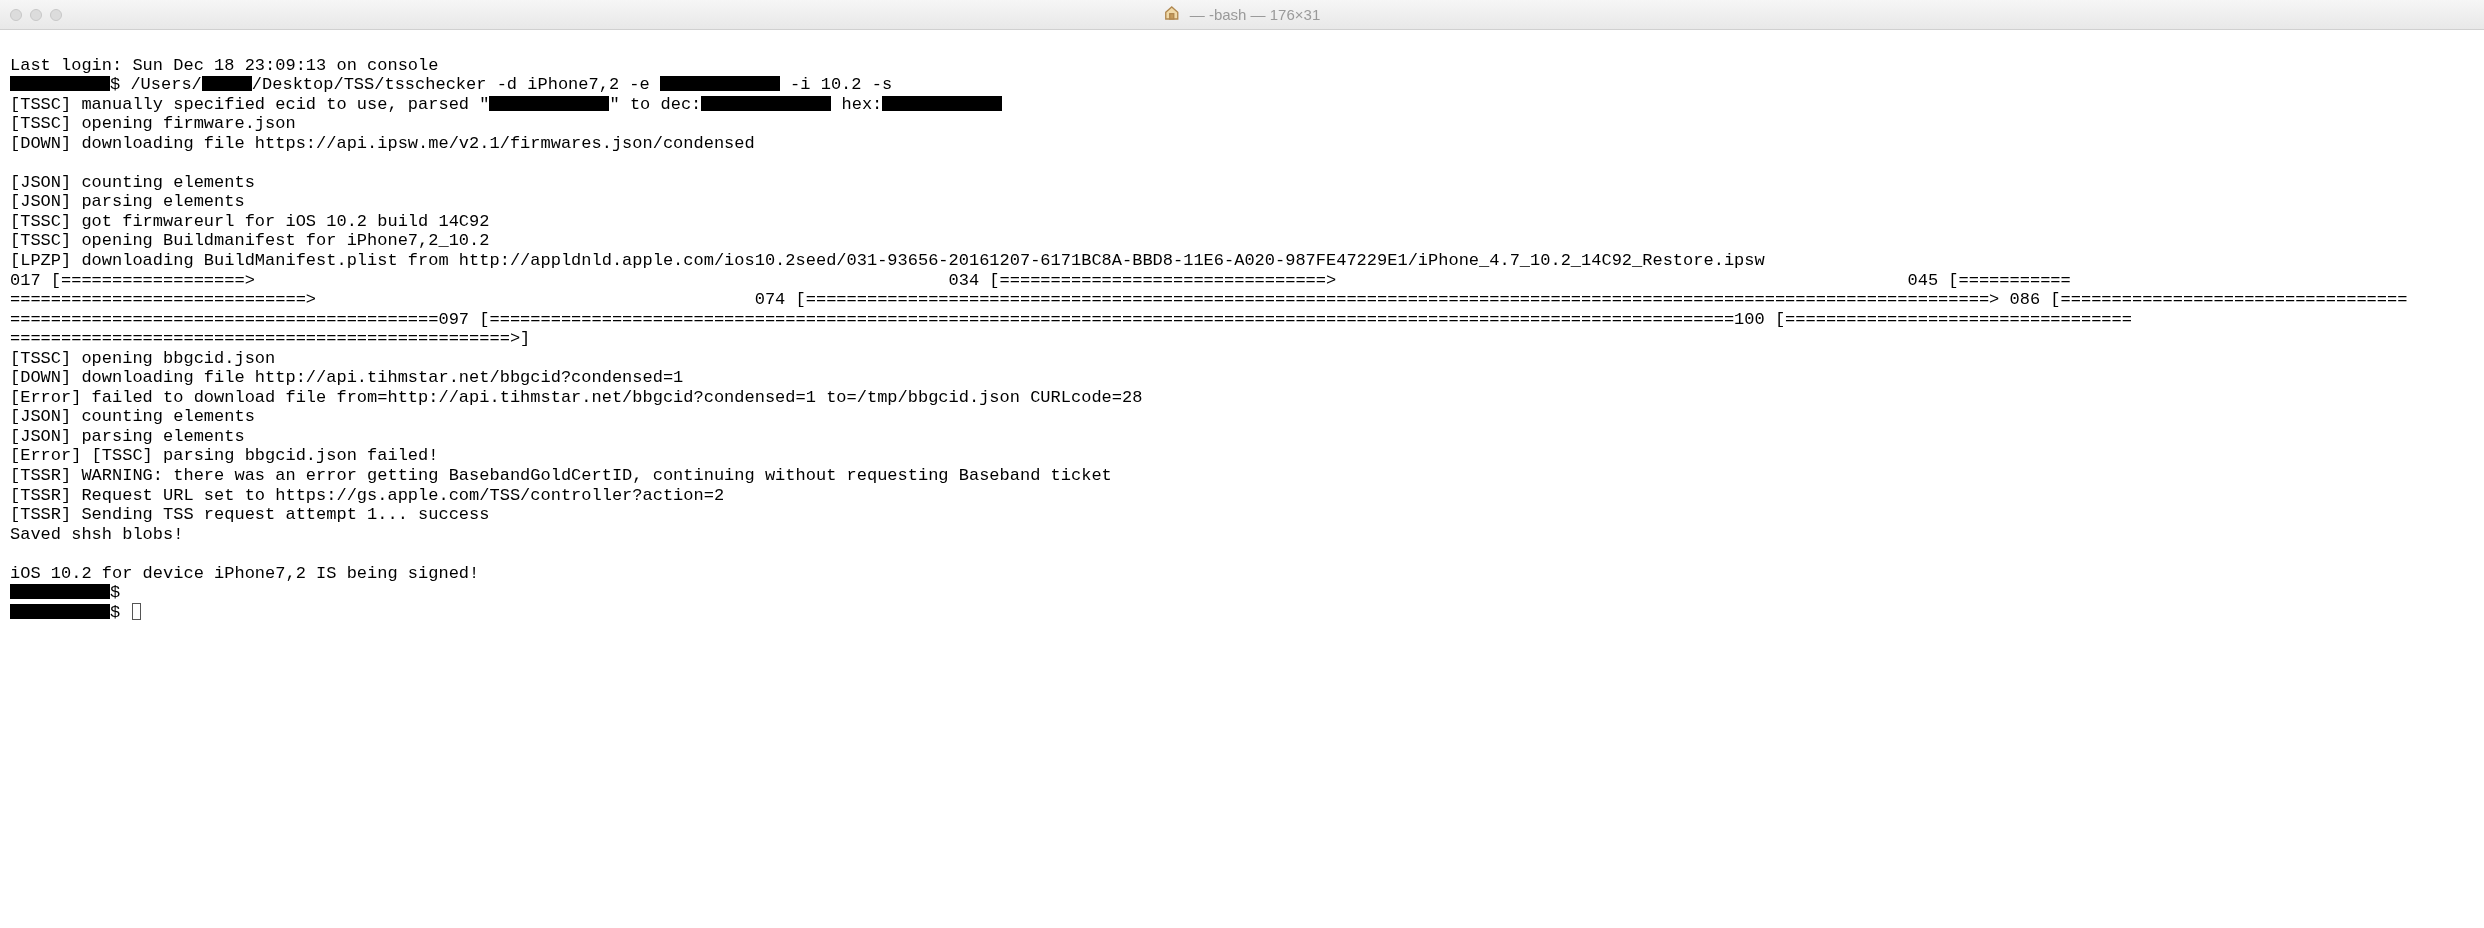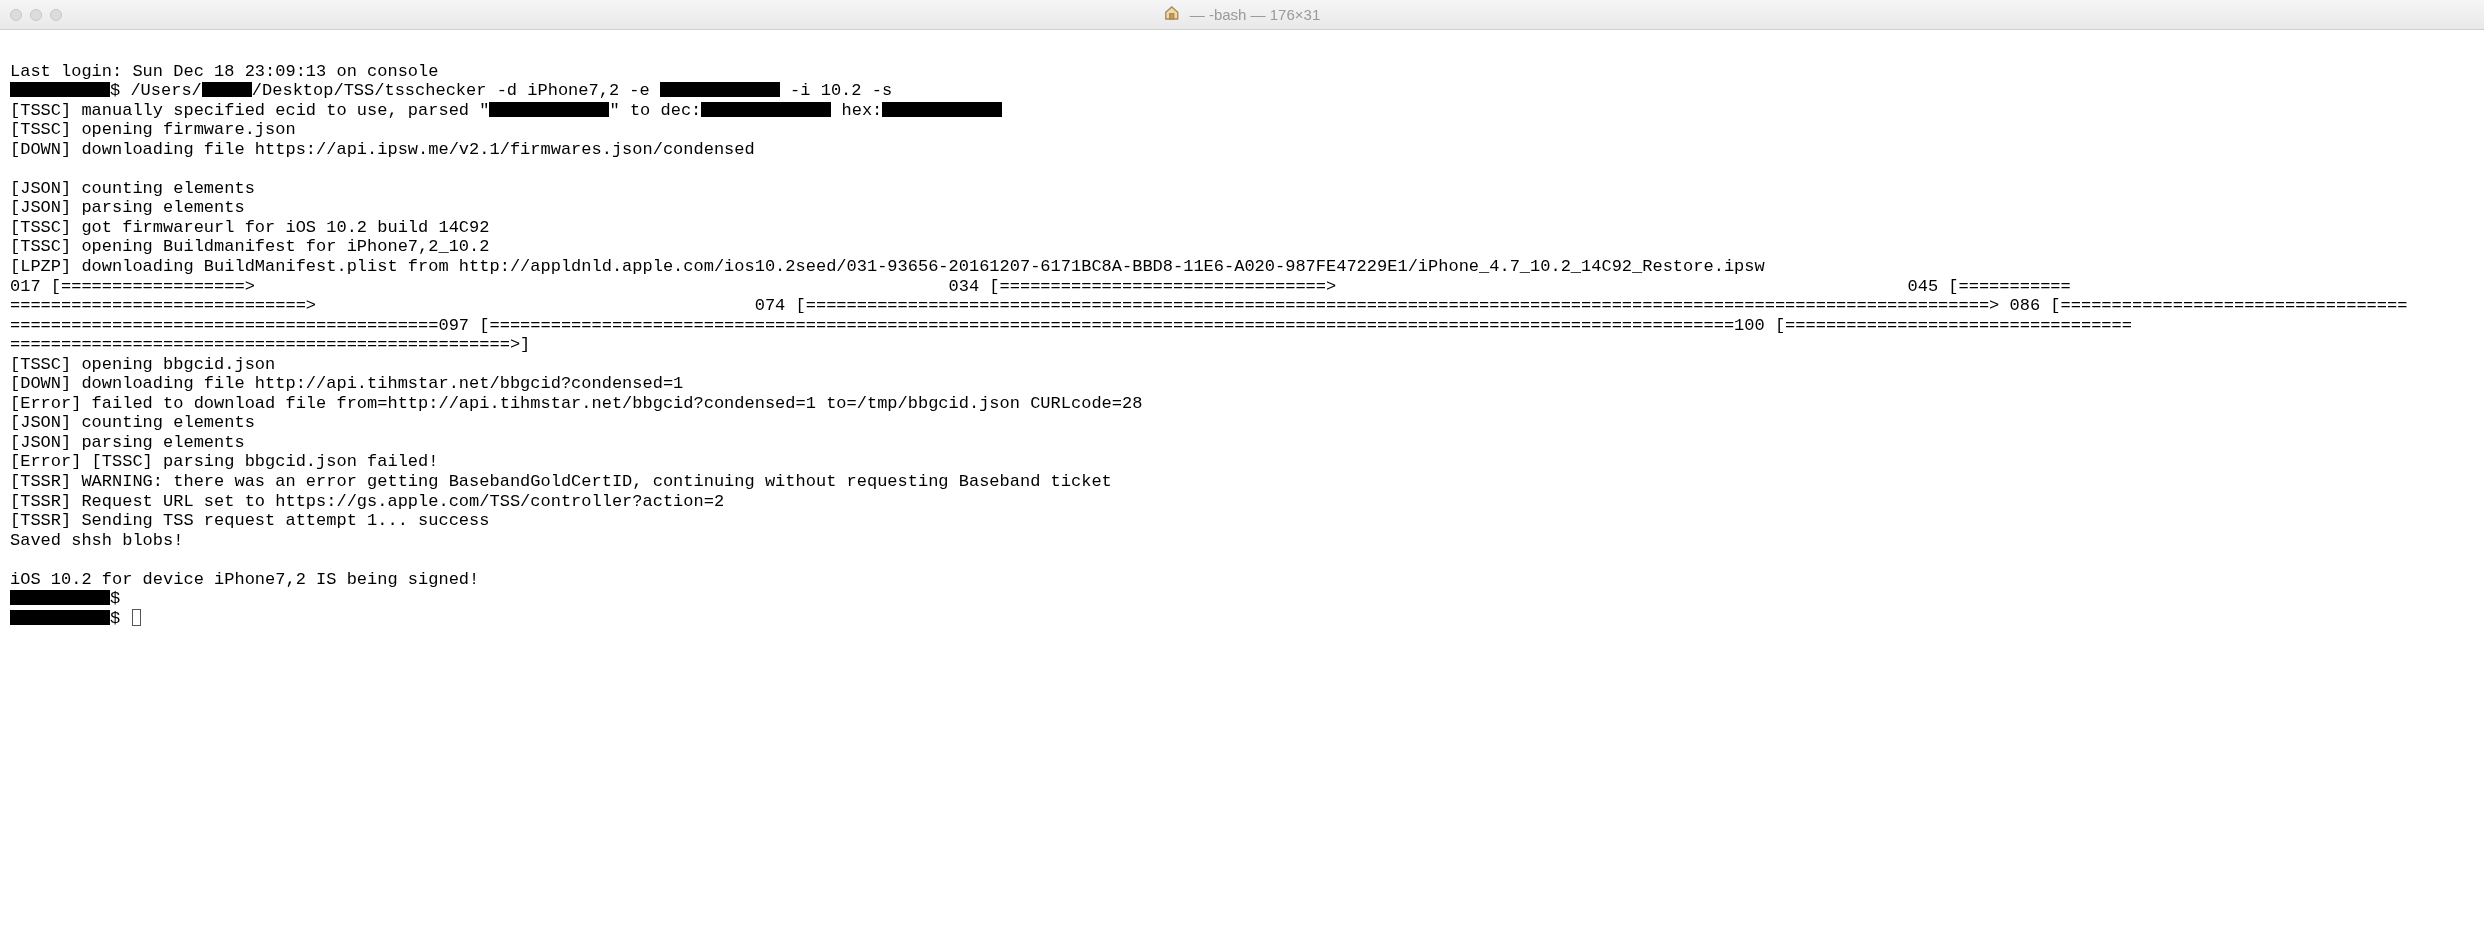--- a/index.html
+++ b/index.html
@@ -35,21 +35,21 @@
       transform: translateX(-50%);
       display: flex;
       align-items: center;
       gap: 10px;
       color: #9a9a9a;
       font-family: -apple-system, "Helvetica Neue", sans-serif;
       font-size: 15px;
     }
     .home-icon svg { width: 16px; height: 16px; }
     .terminal {
-      padding: 12px 10px;
+      padding: 6px 10px;
       white-space: pre;
       line-height: 1.15;
       letter-spacing: 0;
       font-family: Liberation Mono, monospace;
     }
     .redact {
       display: inline-block;
       background: #000;
       height: 15px;
       vertical-align: -2px;

